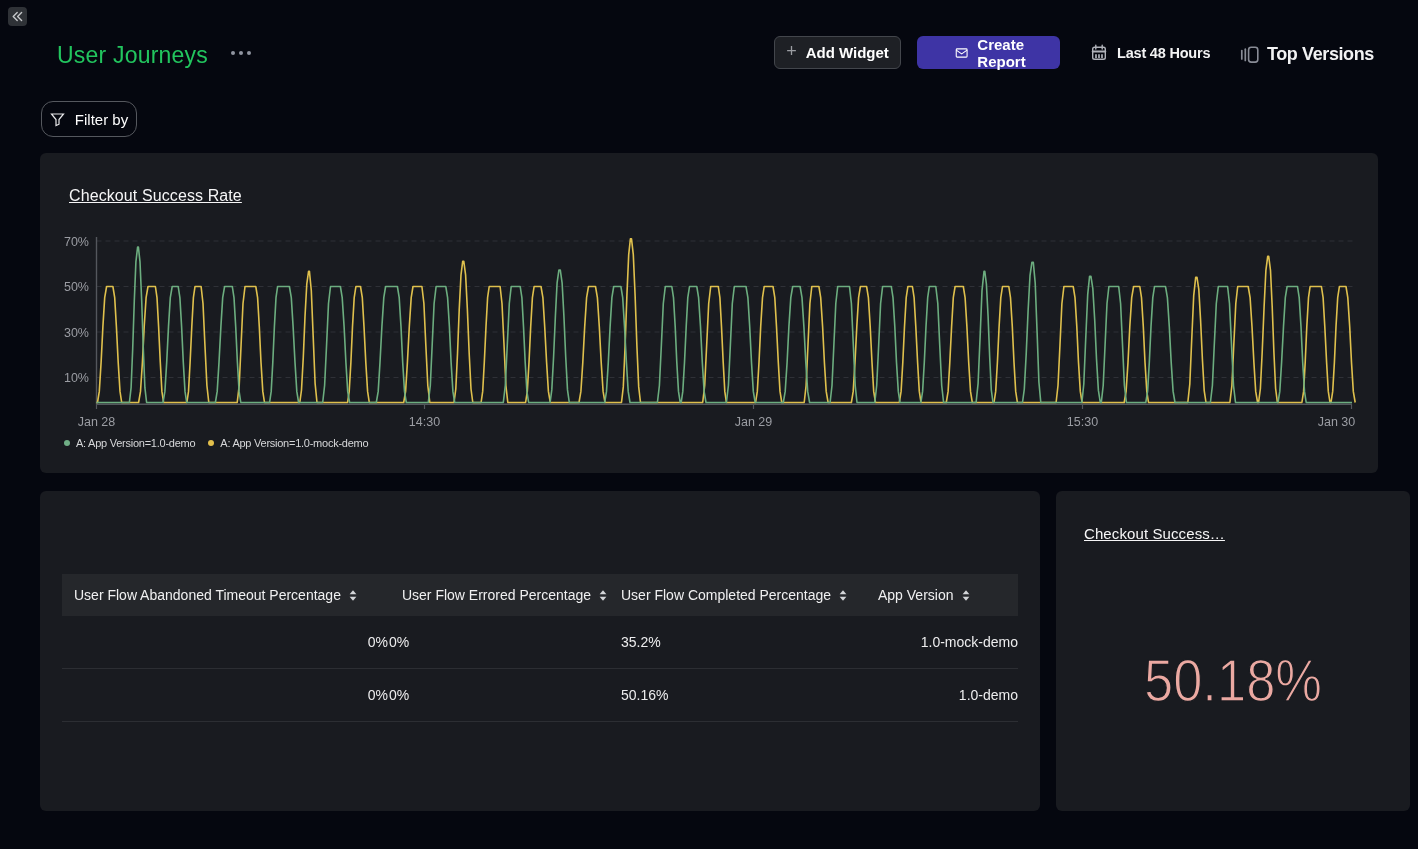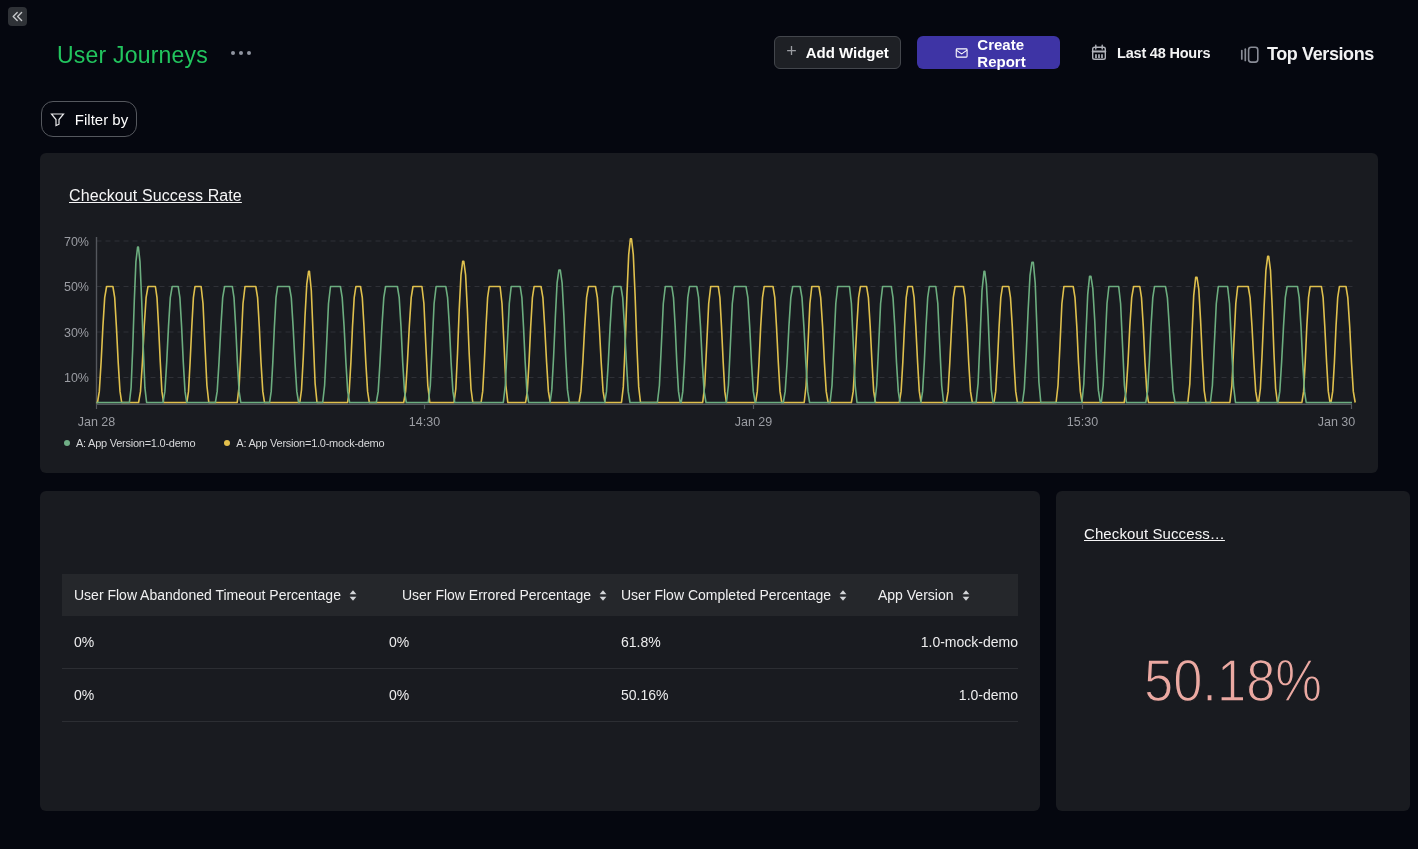--- a/index.html
+++ b/index.html
@@ -28,26 +28,26 @@
 .ptitle { position:absolute; font-size:16px; font-weight:400; color:#f6f6f7; letter-spacing:0.1px;text-decoration:underline; }
 #p1 .ptitle { left:29px; top:34px; }
 #p2 .ptitle { left:29px; top:34px; }
 #p3 .ptitle { left:28px; top:34px; font-size:15px; }
 #bignum { position:absolute; left:0; right:0; top:155px; text-align:center; color:#eba9a2;
   font-size:60px; font-weight:400; transform:scaleX(0.875); -webkit-text-stroke:1.4px #191b20; }
 
 #tbl { position:absolute; left:22px; top:83px; width:956px; color:#ededee; font-size:14px; }
 .thead { display:flex; background:#25272b; height:42px; align-items:center; }
 .trow { display:flex; height:53px; align-items:center; border-bottom:1px solid #2c2e33; }
-.c1 { width:326px; padding-left:12px; }
+.c1 { width:326px; padding-left:12px;text-align:right; }
 .c2 { width:232px; padding-left:1px;justify-content:center; }
 .c3 { width:257px; padding-left:1px; }
 .c4 { width:141px; padding-left:1px;text-align:right; }
 .hcell { display:flex; align-items:center; gap:8px; font-weight:400; color:#f0f0f1; }
-#legend { position:absolute; left:24px; top:284px; display:flex; gap:29px; align-items:center;
+#legend { position:absolute; left:24px; top:284px; display:flex; gap:13px; align-items:center;
   font-size:11px; letter-spacing:-0.25px; color:#d6d7d9; }
 #legend i { width:6px; height:6px; border-radius:50%; display:inline-block; margin-right:6px; }
 .leg { display:flex; align-items:center; }
 </style>
 </head>
 <body>
 <div id="collapse" class="abs">
     <svg width="11" height="11" viewBox="0 0 11 11" fill="none" stroke="#c5c7ca" stroke-width="1.4" stroke-linecap="round" stroke-linejoin="round">
       <path d="M5.2 1.5 L1.2 5.5 L5.2 9.5"></path>
       <path d="M9.6 1.5 L5.6 5.5 L9.6 9.5"></path>
@@ -146,21 +146,21 @@
             <path d="M4 10.8 L7.4 6.8 H0.6 Z"></path>
           </svg></div>
       <div class="c4 hcell">App Version <svg width="8" height="11" viewBox="0 0 8 11" fill="#d2d4d7">
             <path d="M4 0.2 L7.4 4.2 H0.6 Z"></path>
             <path d="M4 10.8 L7.4 6.8 H0.6 Z"></path>
           </svg></div>
     </div>
     <div class="trow">
         <div class="c1">0%</div>
         <div class="c2">0%</div>
-        <div class="c3">61.8%</div>
+        <div class="c3">35.2%</div>
         <div class="c4">1.0-mock-demo</div>
       </div>
     <div class="trow">
         <div class="c1">0%</div>
         <div class="c2">0%</div>
         <div class="c3">50.16%</div>
         <div class="c4">1.0-demo</div>
       </div>
   </div>
 </div>

